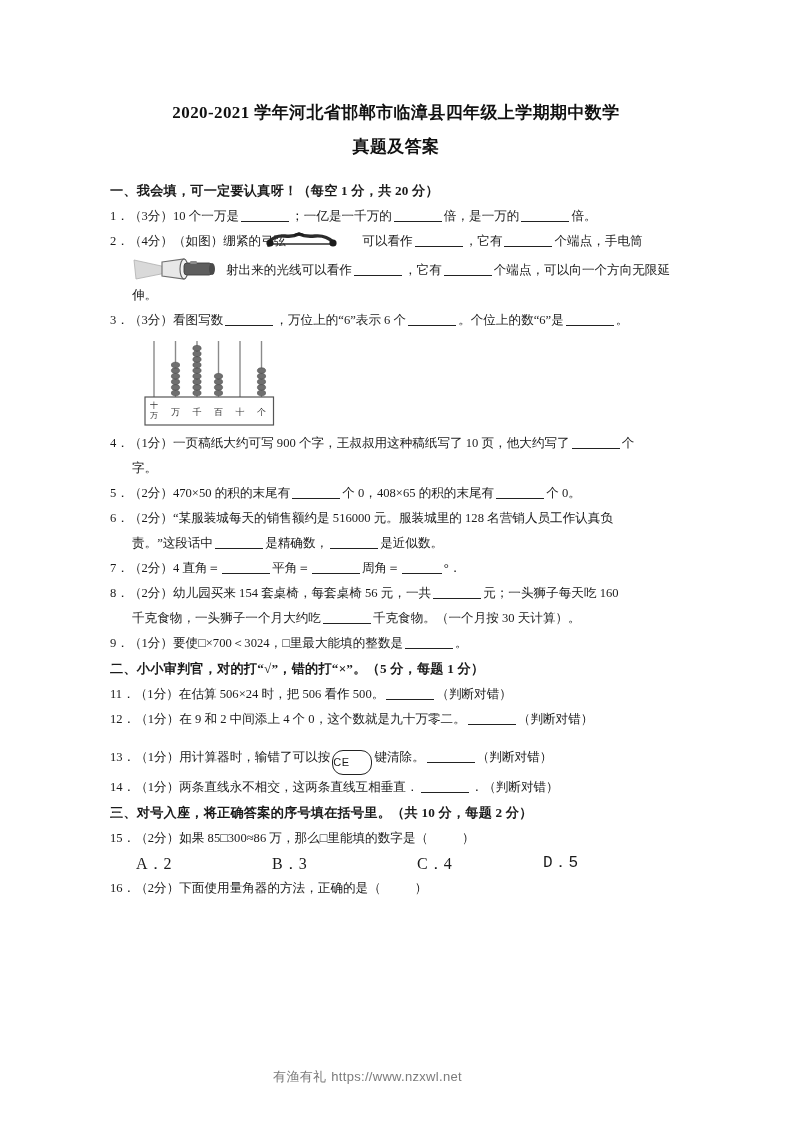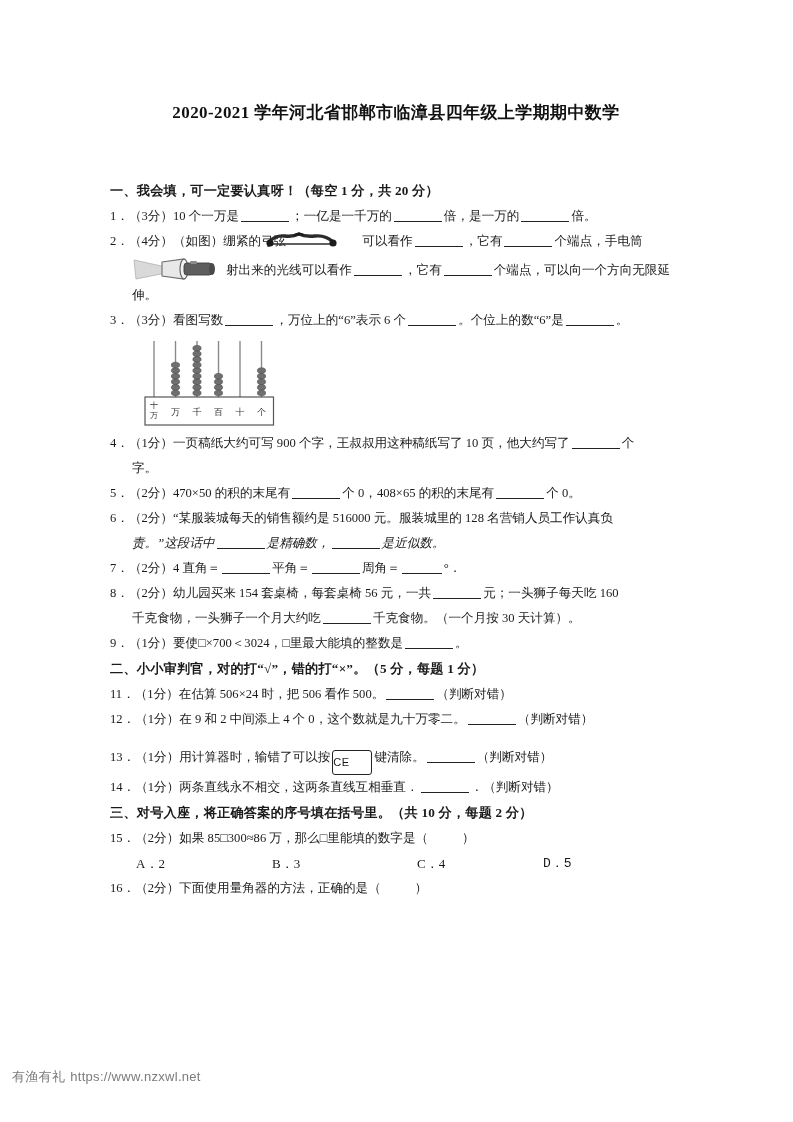--- a/index.html
+++ b/index.html
@@ -109,61 +109,63 @@
   }
 
   
   .ce-key {
     display: inline-block;
     width: 38px;
     height: 23px;
     line-height: 23px;
     text-align: center;
     border: 1.3px solid #222;
-    border-radius: 3px;
+    border-radius: 11px;
     font-size: 11px;
     font-family: "Liberation Sans", sans-serif;
     vertical-align: -5px;
     margin: 0 2px;
     background: #fff;
     letter-spacing: 0.5px;
   }
   .q-ce { line-height: 31px; }
 
   
   .opts {
     position: relative;
     height: 25px;
-    font-size: 13px;
+    font-size: 16px;
     line-height: 25px;
   }
   .opt { position: absolute; white-space: nowrap; }
 
   
   .footer {
     position: absolute;
-    left: 12px;
+    left: 4px;
     top: 1068px;
     width: 727px;
+    text-align: center;
     font-size: 13px;
     color: #7b7b7b;
     font-family: "Liberation Sans", sans-serif;
     letter-spacing: 0.3px;
   }
   .footer .wm-cn { font-family: "DejaVu Sans", sans-serif; }
 
   .sp { display: inline-block; width: 5px; }
 </style>
 </head>
 <body>
 
 <div class="page">
 
   <div class="title-block">
     <div class="title-line">2020-2021 学年河北省邯郸市临漳县四年级上学期期中数学</div>
+    <div class="title-line second">真题及答案</div>
   </div>
 
   <div class="content">
 
     <div class="sec-head">一、我会填，可一定要认真呀！（每空 1 分，共 20 分）</div>
 
     <div class="q hang">
       <span>1．</span><span>（3分）</span><span>10 个一万是</span><span class="blank b-md"></span><span>；一亿是一千万的</span><span class="blank b-md"></span><span>倍，是一万的</span><span class="blank b-md"></span><span>倍。</span>
     </div>
 
@@ -244,21 +246,21 @@
       <span>字。</span>
     </div>
 
     <div class="q hang">
       <span>5．</span><span>（2分）</span><span>470×50 的积的末尾有</span><span class="blank b-md"></span><span>个 0，408×65 的积的末尾有</span><span class="blank b-md"></span><span>个 0。</span>
     </div>
 
     <div class="q hang">
       <span>6．</span><span>（2分）</span><span>“某服装城每天的销售额约是 516000 元。服装城里的 128 名营销人员工作认真负</span>
     </div>
-    <div class="q" style="padding-left:22px;font-style:italic;">
+    <div class="q" style="padding-left:22px;">
       <span>责。”这段话中</span><span class="blank b-md"></span><span>是精确数，</span><span class="blank b-md"></span><span>是近似数。</span>
     </div>
 
     <div class="q hang">
       <span>7．</span><span>（2分）</span><span>4 直角＝</span><span class="blank b-md"></span><span>平角＝</span><span class="blank b-md"></span><span>周角＝</span><span class="blank b-sm"></span><span>°．</span>
     </div>
 
     <div class="q hang">
       <span>8．</span><span>（2分）</span><span>幼儿园买来 154 套桌椅，每套桌椅 56 元，一共</span><span class="blank b-md"></span><span>元；一头狮子每天吃 160</span>
     </div>

